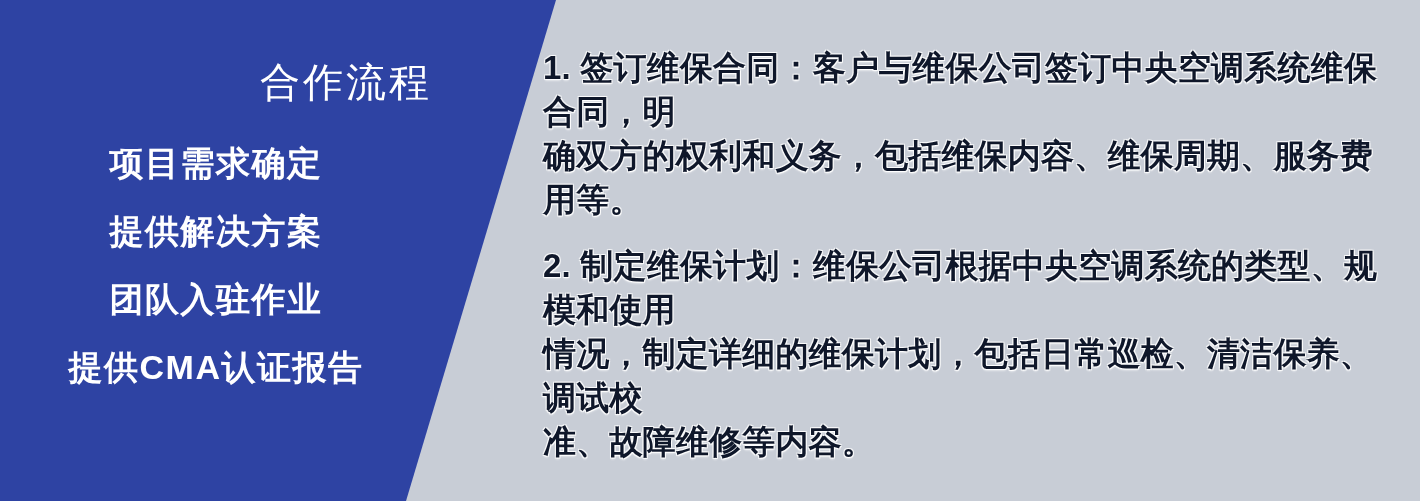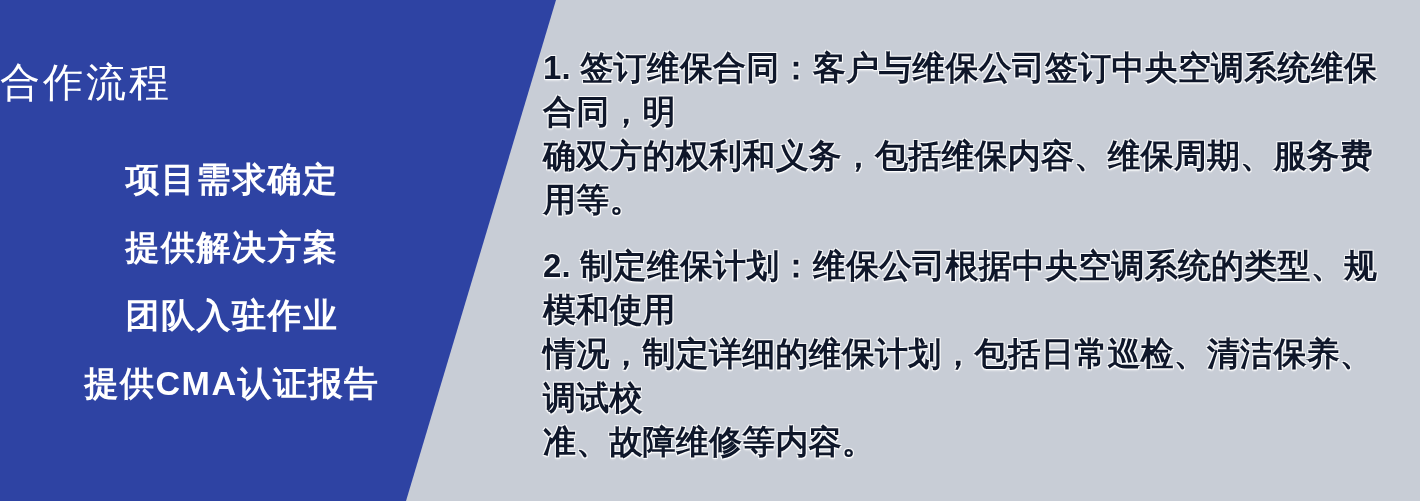--- a/index.html
+++ b/index.html
@@ -39,35 +39,35 @@
     display: flex;
     flex-direction: column;
     align-items: center;
     color: #ffffff;
   }
   .flow-title {
     position: absolute;
     top: 59px;
     left: 0;
     width: 432px;
-    text-align: left;
+    text-align: right;
     font-size: 40px;
     font-weight: 400;
     letter-spacing: 3px;
     line-height: 46px;
     color: #ffffff;
     white-space: nowrap;
   }
   .flow-list {
     position: absolute;
     top: 129px;
     left: 0;
     width: 432px;
     list-style: none;
-    margin: 16px;
+    margin: 0;
     padding: 0;
   }
   .flow-item {
     height: 68px;
     line-height: 68px;
     text-align: center;
     font-size: 34px;
     font-weight: 700;
     letter-spacing: 1.5px;
     color: #ffffff;

